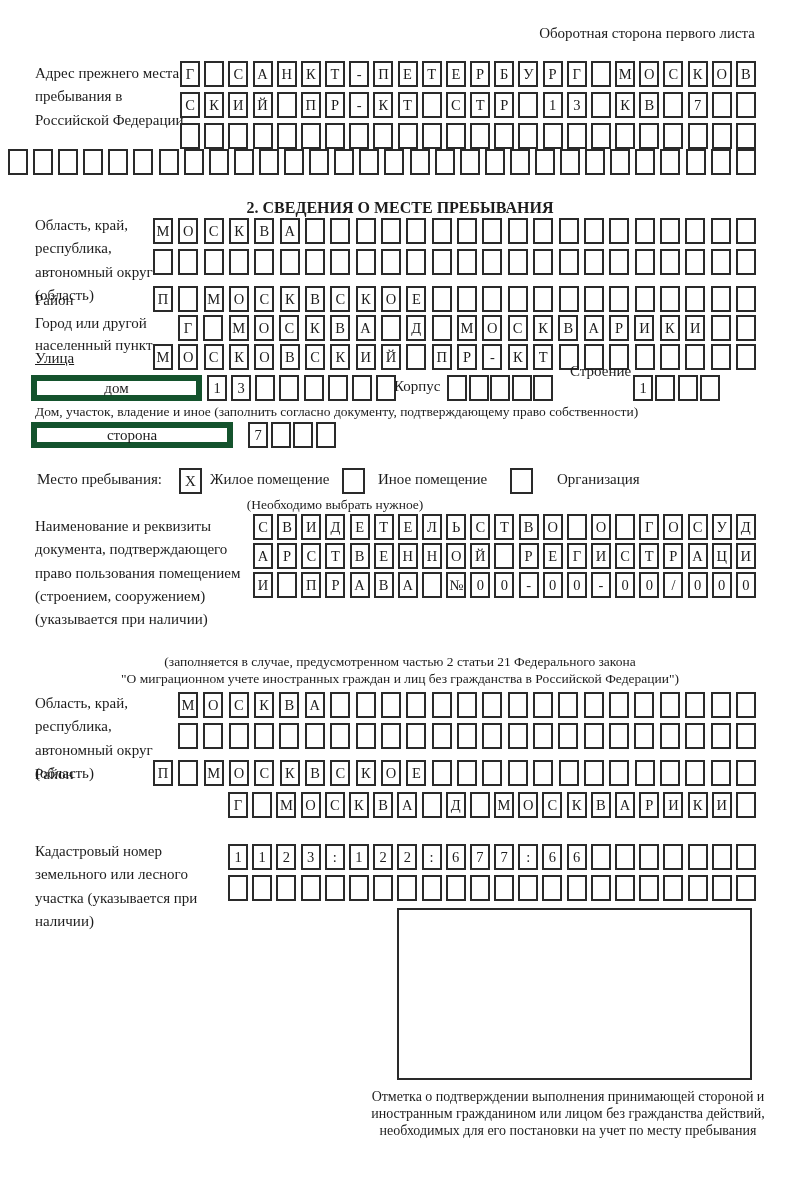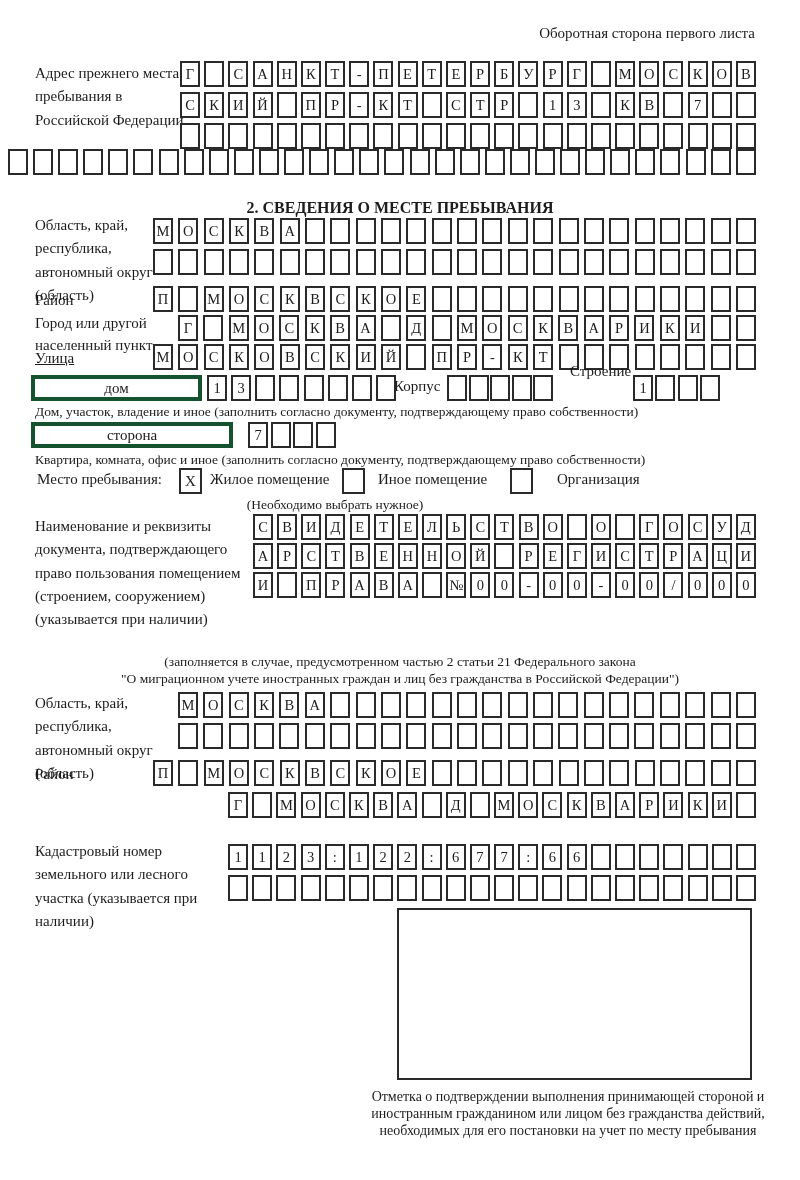--- a/index.html
+++ b/index.html
@@ -10,21 +10,21 @@
   .lab { position:absolute; font-size:15px; line-height:1.55; }
   .note { position:absolute; font-size:13.5px; text-align:center; }
   .title { position:absolute; font-size:16px; font-weight:bold; text-align:center; width:800px; left:0; }
   .cellrow { position:absolute; display:flex; justify-content:space-between; }
   .cell {
     box-sizing:border-box; width:20px; height:26px; flex:0 0 auto;
     border:2px solid #2a2a2a; display:flex; align-items:center; justify-content:center;
     font-size:14.5px; background:#fff;
   }
   .labelbox {
-    position:absolute; box-sizing:border-box; border:4px solid #14532d; height:26px;
+    position:absolute; box-sizing:border-box; border:6px solid #14532d; height:26px;
     display:flex; align-items:center; justify-content:center; font-size:15px; background:#fff;
   }
   .chk {
     position:absolute; box-sizing:border-box; width:23px; height:26px; border:2px solid #2a2a2a;
     display:flex; align-items:center; justify-content:center; font-size:15px; background:#fff;
   }
   .opt { position:absolute; font-size:15px; }
   .bigbox { position:absolute; box-sizing:border-box; border:2px solid #2a2a2a; background:#fff; }
 </style>
 </head>
@@ -313,21 +313,20 @@
     </div>
   <div class="note" style="left:35px; top:404px; text-align:left;">Дом, участок, владение и иное (заполнить согласно документу, подтверждающему право собственности)</div>
 
   <div class="labelbox" style="left:31px; top:422px; width:202px;">сторона</div>
   <div class="cellrow" style="left:248px; top:422px; width:88px;">
       <div class="cell">7</div>
       <div class="cell"></div>
       <div class="cell"></div>
       <div class="cell"></div>
     </div>
-  <div class="note" style="left:35px; top:452px; text-align:left;">Квартира, комната, офис и иное (заполнить согласно документу, подтверждающему право собственности)</div>
 
   <div class="opt" style="left:37px; top:471px;">Место пребывания:</div>
   <div class="chk" style="left:179px; top:468px;">X</div>
   <div class="opt" style="left:210px; top:471px;">Жилое помещение</div>
   <div class="chk" style="left:342px; top:468px;"></div>
   <div class="opt" style="left:378px; top:471px;">Иное помещение</div>
   <div class="chk" style="left:510px; top:468px;"></div>
   <div class="opt" style="left:557px; top:471px;">Организация</div>
   <div class="note" style="left:160px; top:497px; width:350px;">(Необходимо выбрать нужное)</div>
 

